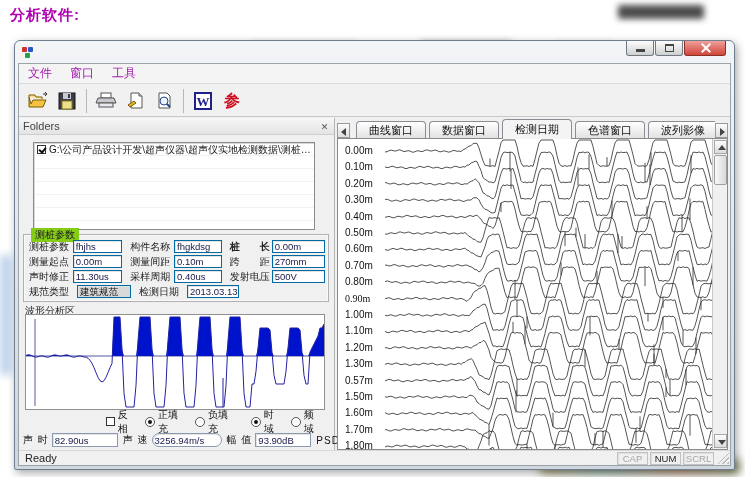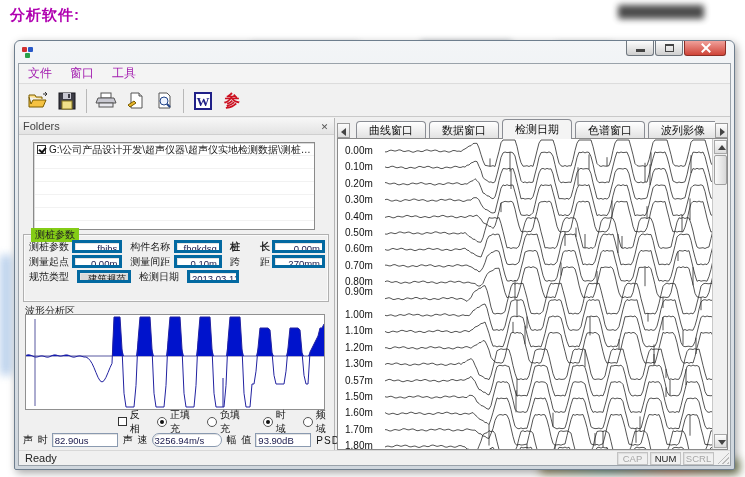--- a/index.html
+++ b/index.html
@@ -82,30 +82,30 @@
     border-left:2px solid #111; border-bottom:2px solid #111; transform:rotate(-50deg); }
   .lit { overflow:hidden; text-overflow:ellipsis; }
 
   .groupbox { position:absolute; left:4px; top:116px; width:306px; height:68px;
     border:1px solid #b0b0b0; box-shadow:inset 0 0 0 1px #fafafa; }
   .gb-title { position:absolute; left:7px; top:-7px; background:#84cc16; padding:0 4px;
     font-size:10px; color:#222; }
   .prows { position:absolute; left:3px; right:3px; top:4px; }
   .prow { display:flex; align-items:center; height:15px; }
   .plabel { font-size:10px; color:#222; white-space:nowrap; }
-  .pfield { height:13px; background:#fff; border:3px solid #0369a1;
+  .pfield { height:13px; background:#fff; border:1px solid #0369a1;
     box-shadow:inset 1px 1px 0 #e3e3e3; font-size:9.5px; color:#18184a; padding:0 2px;
-    line-height:12px; white-space:nowrap; overflow:hidden;text-align:right; }
+    line-height:12px; white-space:nowrap; overflow:hidden; }
   .pfield.gray { background:#d9d9d9; color:#111; }
 
   .wave-label { position:absolute; left:6px; top:186px; font-size:10px; color:#222; }
   .wavebox { position:absolute; left:6px; top:196px; width:300px; height:96px; background:#fff;
     border:1px solid #909090; }
 
-  .ctlrow { position:absolute; left:16px; top:296px; width:308px; height:15px; display:flex;
+  .ctlrow { position:absolute; left:4px; top:296px; width:308px; height:15px; display:flex;
     align-items:center; font-size:10px; color:#111; }
   .ctl { display:flex; align-items:center; margin-right:8px; }
   .ctl .cbx { margin-right:3px; }
   .radio { width:10px; height:10px; border:1px solid #555; border-radius:50%; background:#fff;
     margin-right:3px; position:relative; flex:none; }
   .radio.sel::after { content:""; position:absolute; left:2px; top:2px; width:4px; height:4px;
     border-radius:50%; background:#111; }
 
   .rdrow { position:absolute; left:4px; top:314px; width:310px; height:16px; display:flex;
     align-items:center; font-size:10px; color:#111; }
@@ -274,20 +274,28 @@
                 <span class="plabel" style="width: 46px; margin-left: 8px; font-weight: bold;">桩　　长</span>
                 <div class="pfield" style="width: 58px;">0.00m</div>
               </div>
               <div class="prow">
                 <span class="plabel" style="width: 48px; margin-left: 2px;">测量起点</span>
                 <div class="pfield" style="width: 54px;">0.00m</div>
                 <span class="plabel" style="width: 48px; margin-left: 8px;">测量间距</span>
                 <div class="pfield" style="width: 52px;">0.10m</div>
                 <span class="plabel" style="width: 46px; margin-left: 8px;">跨　　距</span>
                 <div class="pfield" style="width: 58px;">270mm</div>
+              </div>
+              <div class="prow">
+                <span class="plabel" style="width: 48px; margin-left: 2px;">声时修正</span>
+                <div class="pfield" style="width: 54px;">11.30us</div>
+                <span class="plabel" style="width: 48px; margin-left: 8px;">采样周期</span>
+                <div class="pfield" style="width: 52px;">0.40us</div>
+                <span class="plabel" style="width: 46px; margin-left: 8px;">发射电压</span>
+                <div class="pfield" style="width: 58px;">500V</div>
               </div>
               <div class="prow">
                 <span class="plabel" style="width: 48px; margin-left: 2px;">规范类型</span>
                 <div class="pfield gray" style="width: 54px;">建筑规范</div>
                 <span class="plabel" style="width: 48px; margin-left: 8px;">检测日期</span>
                 <div class="pfield" style="width: 52px;">2013.03.13</div>
               </div>
             </div>
         </div>
 
@@ -382,21 +390,21 @@
           <div id="depths">
               <div class="depth" style="top: 6px;">0.00m</div>
               <div class="depth" style="top: 22.4px;">0.10m</div>
               <div class="depth" style="top: 38.8px;">0.20m</div>
               <div class="depth" style="top: 55.2px;">0.30m</div>
               <div class="depth" style="top: 71.6px;">0.40m</div>
               <div class="depth" style="top: 88px;">0.50m</div>
               <div class="depth" style="top: 104.4px;">0.60m</div>
               <div class="depth" style="top: 120.8px;">0.70m</div>
               <div class="depth" style="top: 137.2px;">0.80m</div>
-              <div class="depth" style="top: 147px;">0.90m</div>
+              <div class="depth" style="top: 154px; font-family: Liberation Serif, serif;">0.90m</div>
               <div class="depth" style="top: 170px;">1.00m</div>
               <div class="depth" style="top: 186.4px;">1.10m</div>
               <div class="depth" style="top: 202.8px;">1.20m</div>
               <div class="depth" style="top: 219.2px;">1.30m</div>
               <div class="depth" style="top: 235.6px;">0.57m</div>
               <div class="depth" style="top: 252px;">1.50m</div>
               <div class="depth" style="top: 268.4px;">1.60m</div>
               <div class="depth" style="top: 284.8px;">1.70m</div>
               <div class="depth" style="top: 301.2px;">1.80m</div>
             </div>

